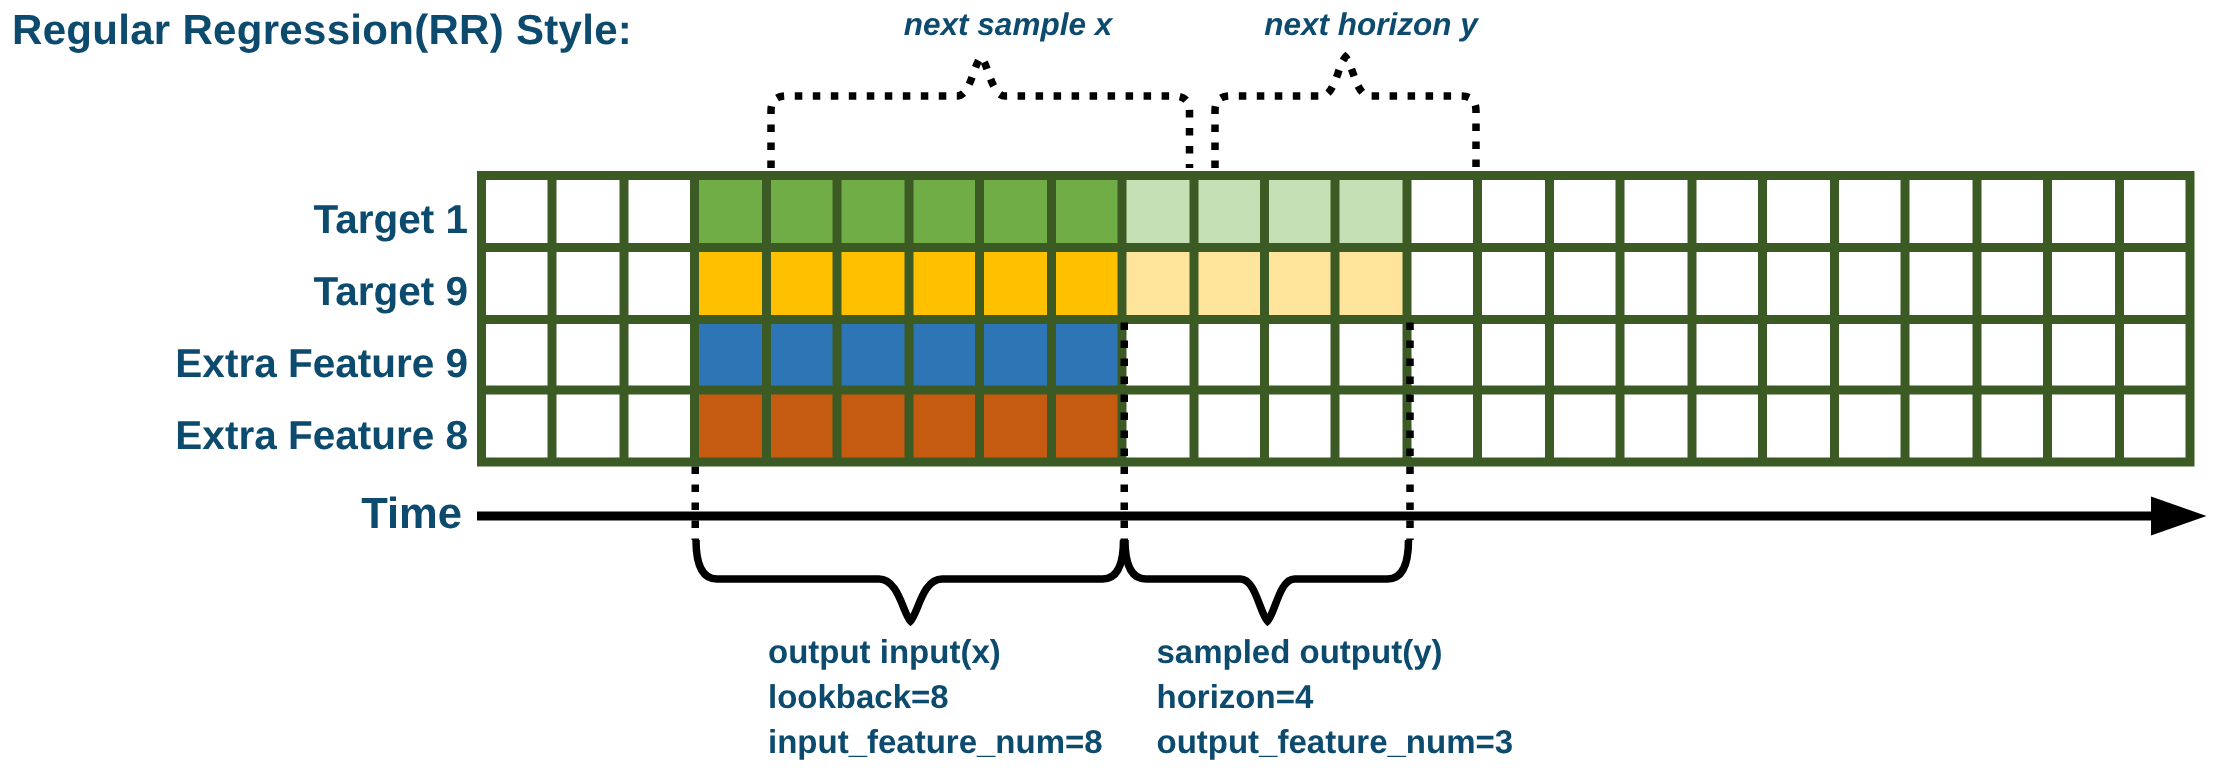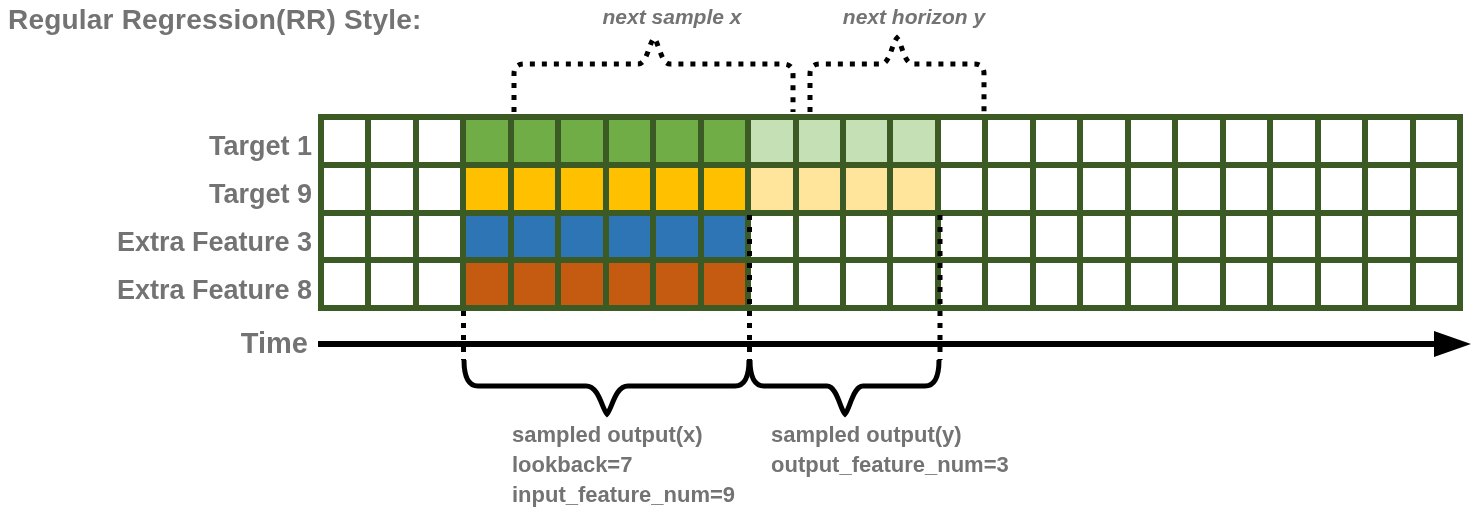--- a/index.html
+++ b/index.html
@@ -1,18 +1,18 @@
 <!DOCTYPE html>
 <html><head>
 <meta charset="utf-8">
 <style>
   html,body{margin:0;padding:0;background:#ffffff;}
   .canvas{
     position:relative;width:1476px;height:516px;background:#ffffff;overflow:hidden;
-    font-family:"Liberation Sans", sans-serif;color:#737373;
+    font-family:"Liberation Sans", sans-serif;color:#0c4a6e;
   }
   .title{
     position:absolute;left:8px;top:4px;font-size:28px;font-weight:bold;letter-spacing:0.2px;
   }
   .next-label{
     position:absolute;top:5px;transform:translateX(-50%);
     font-size:21px;font-weight:600;font-style:italic;white-space:nowrap;margin-left:18px;
   }
   .next-label.x{left:654px;}
   .next-label.y{left:896px;}
@@ -48,21 +48,21 @@
 <div class="canvas">
 
   <div class="title">Regular Regression(RR) Style:</div>
 
   <div class="next-label x">next sample x</div>
   <div class="next-label y">next horizon y</div>
 
   <div class="row-labels">
     <div class="row-label">Target 1</div>
     <div class="row-label">Target 9</div>
-    <div class="row-label">Extra Feature 3</div>
+    <div class="row-label">Extra Feature 9</div>
     <div class="row-label">Extra Feature 8</div>
   </div>
 
   <div class="grid" id="grid" style="background: rgb(60, 90, 35);">
       <div class="cell" style="background: rgb(255, 255, 255);"></div>
       <div class="cell" style="background: rgb(255, 255, 255);"></div>
       <div class="cell" style="background: rgb(255, 255, 255);"></div>
       <div class="cell" style="background: rgb(112, 173, 71);"></div>
       <div class="cell" style="background: rgb(112, 173, 71);"></div>
       <div class="cell" style="background: rgb(112, 173, 71);"></div>
@@ -172,23 +172,24 @@
     <polygon points="1434,331 1471,344 1434,357" fill="#000"></polygon>
 
     <path d="M464,360 Q464,386 478,386 L586,386 C599,386 602,409 607,414 C612,409 615,386 628,386 L735,386 Q749,386 749,360" fill="none" stroke="#000" stroke-width="5"></path>
 
     <path d="M750,360 Q750,386 764,386 L827,386 C837,386 840,409 845,414 C850,409 853,386 863,386 L925,386 Q939,386 939,360" fill="none" stroke="#000" stroke-width="5"></path>
   </svg>
 
   <div class="time-label">Time</div>
 
   <div class="annot input">
-    <div>sampled output(x)</div>
-    <div>lookback=7</div>
-    <div>input_feature_num=9</div>
+    <div>output input(x)</div>
+    <div>lookback=8</div>
+    <div>input_feature_num=8</div>
   </div>
 
   <div class="annot output">
     <div>sampled output(y)</div>
+    <div>horizon=4</div>
     <div>output_feature_num=3</div>
   </div>
 
 </div>
 
 </body></html>

